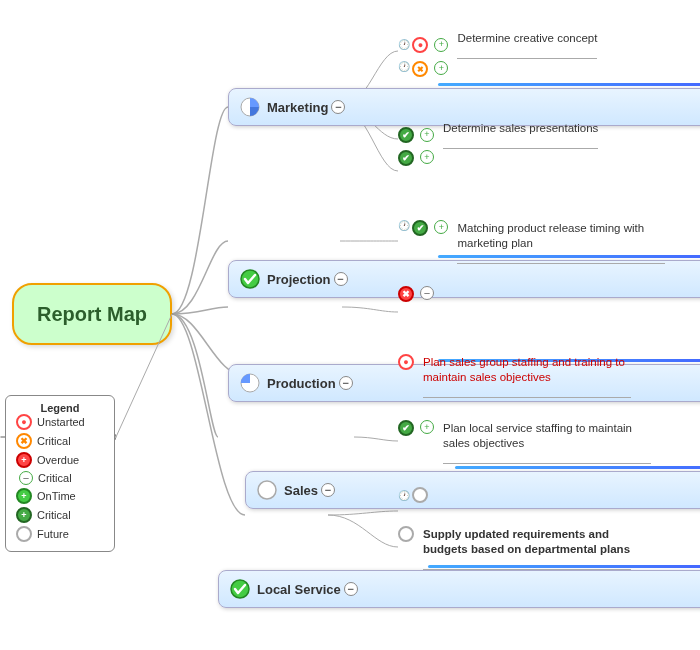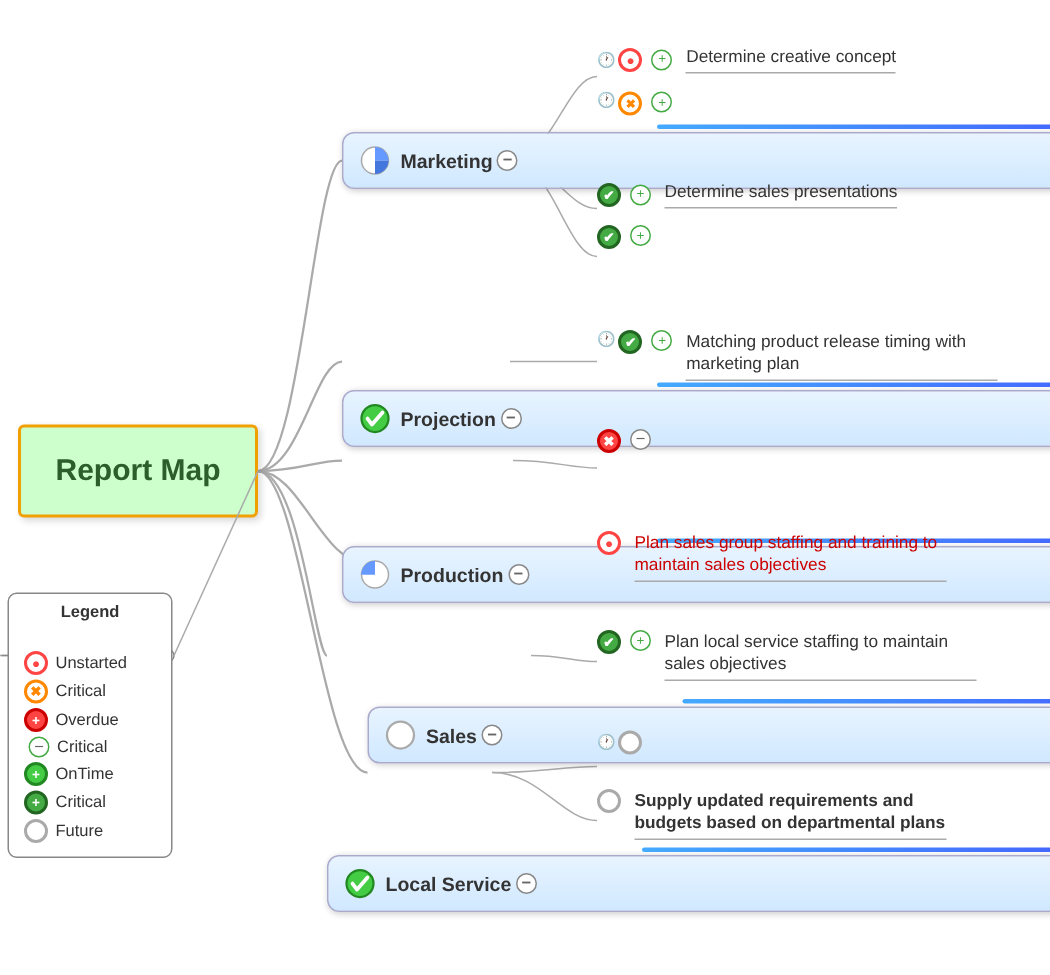--- a/index.html
+++ b/index.html
@@ -24,21 +24,21 @@
       z-index: 2;
     }
     
     .root-node {
       left: 12px;
       top: 283px;
       width: 160px;
       height: 62px;
       background: #ccffcc;
       border: 2.5px solid #f0a000;
-      border-radius: 4px;
+      border-radius: 20px;
       display: flex;
       align-items: center;
       justify-content: center;
       font-size: 20px;
       font-weight: bold;
       color: #2c5e2c;
       box-shadow: 2px 2px 5px rgba(0,0,0,0.15);
     }
     
     .branch-node {
@@ -66,21 +66,21 @@
       display: flex;
       align-items: flex-start;
       padding: 3px 6px;
       min-width: 190px;
       max-width: 220px;
     }
     .leaf-text {
       font-size: 11.5px;
       line-height: 1.3;
       border-bottom: 1px solid #aaa;
-      padding-bottom: 2px;
+      padding-bottom: 12px;
     }
     .leaf-text.red { color: #cc0000; }
     .leaf-text.black { color: #333; }
     
     .status-icon {
       width: 16px;
       height: 16px;
       border-radius: 50%;
       display: inline-flex;
       align-items: center;
@@ -121,21 +121,21 @@
       border-radius: 6px;
       padding: 6px 10px;
       background: white;
       z-index: 5;
       min-width: 110px;
     }
     .legend-title {
       font-size: 11px;
       font-weight: bold;
       color: #333;
-      margin-bottom: 20px;
+      margin-bottom: 0;
       text-align: center;
     }
     .legend-item {
       display: flex;
       align-items: center;
       margin-bottom: 3px;
       font-size: 11px;
       color: #333;
     }
     .legend-item .status-icon { margin-right: 5px; }

